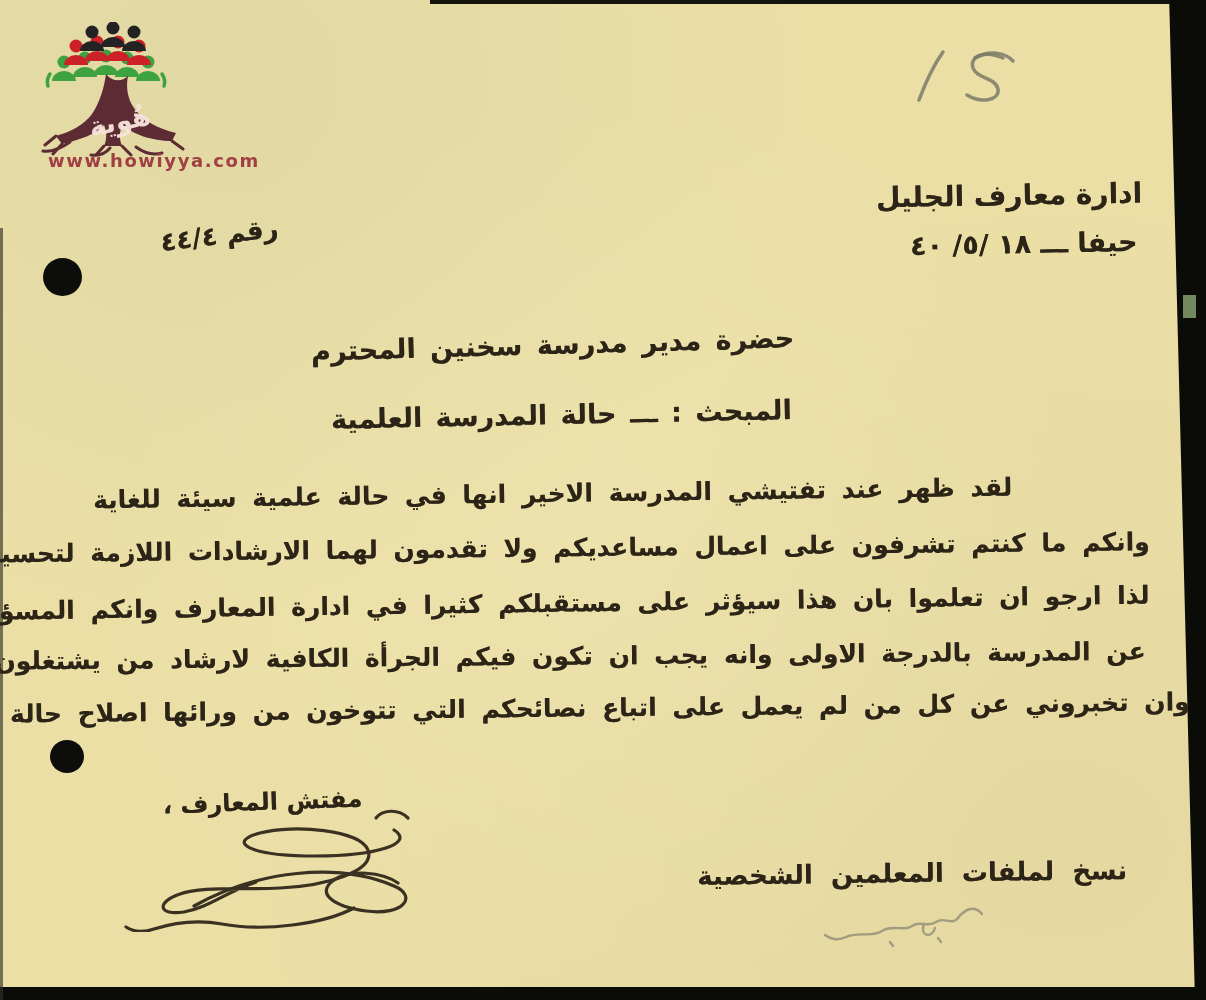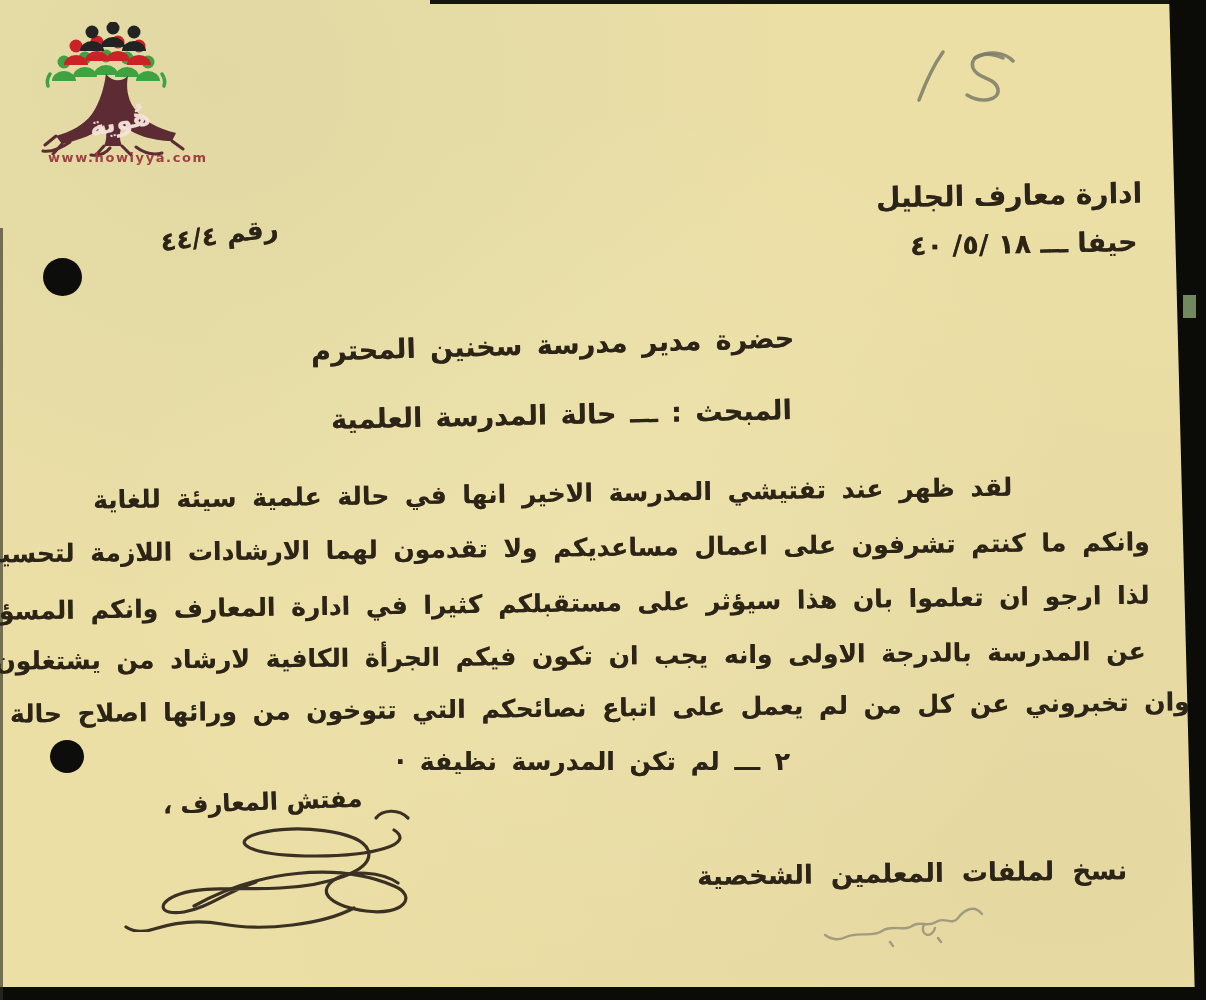--- a/index.html
+++ b/index.html
@@ -28,21 +28,21 @@
   .edge-left{left:0; top:228px; width:3px; height:772px; background:#32322a; opacity:.65;}
   .green-spot{left:1183px; top:295px; width:13px; height:23px; background:#95b47c; opacity:.75;}
   
   .hole{border-radius:50%; background:#0d0d0b;}
   .hole-top{left:43px; top:258px; width:39px; height:38px;}
   .hole-bottom{left:50px; top:740px; width:34px; height:33px;}
   
   .logo{left:40px; top:22px; width:150px; height:135px;}
   .lg-black{fill:var(--logo-black);} .lg-red{fill:var(--logo-red);} .lg-green{fill:var(--logo-green);}
   .lg-trunk{fill:var(--logo-trunk);} .lg-root{stroke:var(--logo-trunk); stroke-width:3; fill:none; stroke-linecap:round;}
-  .wm-url{left:48px; top:150px; font-size:13px; font-weight:700; letter-spacing:1.6px; color:var(--wm-text);}
+  .wm-url{left:48px; top:150px; font-size:18px; font-weight:700; letter-spacing:1.6px; color:var(--wm-text);}
   
   .pencil-num{left:903px; top:46px; width:112px; height:62px;}
   .pencil-stroke{stroke:var(--pencil); fill:none; stroke-linecap:round; stroke-width:3.5; opacity:.85;}
   
   .dept{right:64px; top:179px; font-size:28px; transform:rotate(-1deg);}
   .pdate{right:69px; top:228px; font-size:27px; transform:rotate(-1deg);}
   .refnum{left:160px; top:220px; font-size:26px; transform:rotate(-7deg);}
   
   .addressee{right:412px; top:329px; font-size:27px; transform:rotate(-1.6deg); word-spacing:5px;}
   .subject{right:414px; top:399px; font-size:27px; transform:rotate(-1.2deg); word-spacing:4px;}
@@ -132,21 +132,20 @@
   <div class="abs ar refnum">رقم ٤٤/٤</div>
 
   <div class="abs ar addressee">حضرة مدير مدرسة سخنين المحترم</div>
   <div class="abs ar subject">المبحث : ـــ حالة المدرسة العلمية</div>
 
   <div class="abs ar bline l0">لقد ظهر عند تفتيشي المدرسة الاخير انها في حالة علمية سيئة للغاية</div>
   <div class="abs ar bline l1">وانكم ما كنتم تشرفون على اعمال مساعديكم ولا تقدمون لهما الارشادات اللازمة لتحسين نتائجهما</div>
   <div class="abs ar bline l2">لذا ارجو ان تعلموا بان هذا سيؤثر على مستقبلكم كثيرا في ادارة المعارف وانكم المسؤولون</div>
   <div class="abs ar bline l3">عن المدرسة بالدرجة الاولى وانه يجب ان تكون فيكم الجرأة الكافية لارشاد من يشتغلون معكم</div>
   <div class="abs ar bline l4">وان تخبروني عن كل من لم يعمل على اتباع نصائحكم التي تتوخون من ورائها اصلاح حالة المدرسة</div>
-  <div class="abs ar item">٢ ـــ لم تكن المدرسة نظيفة ·</div>
 
   <div class="abs ar sigtitle">مفتش المعارف ،</div>
   <svg class="abs sig" viewBox="0 0 332 132">
     <path class="ink-stroke" d="M310,18 C300,8 284,10 278,18"></path>
     <path class="ink-stroke" d="M296,30 C318,44 276,56 218,56 C150,56 128,42 162,33 C196,24 262,30 270,50
       C278,72 226,86 182,88 C140,90 104,86 82,94 C58,102 60,116 86,112 C110,108 128,92 158,82"></path>
     <path class="ink-stroke" d="M96,106 C160,70 240,62 296,86 C320,96 306,116 268,111 C238,107 216,94 236,80
       C252,69 284,72 300,83"></path>
     <path class="ink-stroke" d="M256,108 C226,124 166,132 124,124 C102,120 78,122 56,129 C44,133 34,131 28,127"></path>
   </svg>

